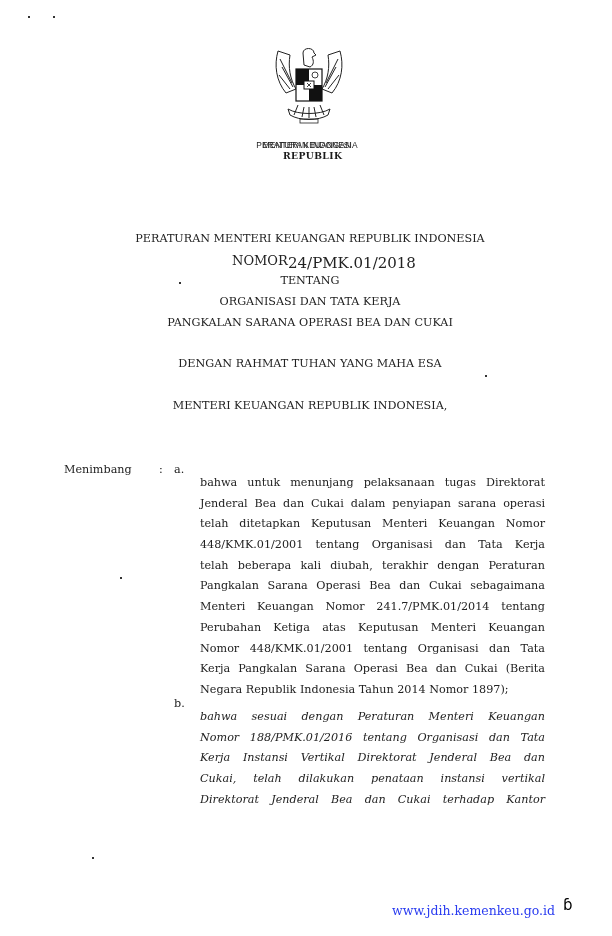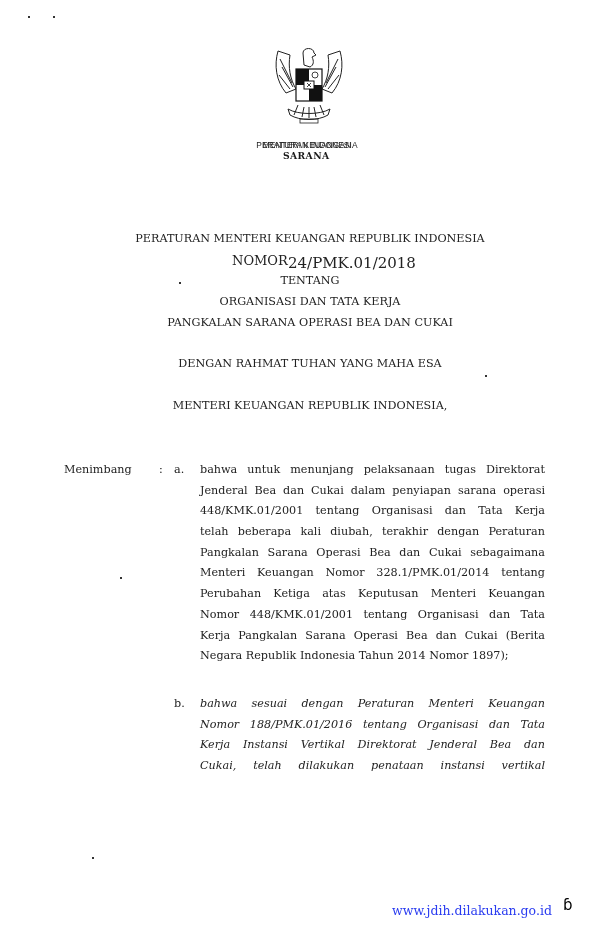--- a/index.html
+++ b/index.html
@@ -3,21 +3,21 @@
 <meta charset="utf-8">
 <style>
   html, body { margin:0; padding:0; background:#fff; }
   body { width:612px; height:936px; position:relative; overflow:hidden; font-family:"DejaVu Serif", serif; color:#1a1a1a; }
   .abs { position:absolute; }
   .emblem { left:270px; top:43px; width:78px; height:82px; }
   .hdr-sans { font-family:"Liberation Sans", sans-serif; font-size:8.4px; letter-spacing:0.1px; color:#222; text-align:center; width:200px; left:207px; line-height:10px; }
   .salinan { font-family:"DejaVu Serif", serif; font-weight:bold; font-size:9.2px; left:283px; top:150px; letter-spacing:0.4px; }
   .title { left:0; width:620px; text-align:center; font-size:11.2px; line-height:14px; color:#222; }
   .body-text { font-size:11.2px; color:#222; line-height:20.7px; }
-  .para { left:200px; width:345px; text-align:justify; text-align-last:left; }
+  .para { left:200px; width:345px; text-align:justify; text-align-last:left;margin-top:13px; }
   .para span.line { display:block; text-align:justify; text-align-last:justify; height:20.7px; white-space:nowrap; }
   .para span.line.last { text-align-last:left; }
   .label { left:64px; }
   .colon { left:159px; }
   .marker-a { left:174px; }
   .marker-b { left:174px; }
   .footer-link { left:392px; top:903px; font-size:12.5px; color:#2a3cf0; text-decoration:none; }
   .sig { left:563px; top:896px; font-size:15px; font-family:"DejaVu Sans", sans-serif; color:#000; }
   .dot { position:absolute; background:#333; width:2px; height:2px; }
 </style>
@@ -46,58 +46,60 @@
     <rect x="34" y="38" width="10" height="8" fill="#fff" stroke="#111" stroke-width="1"></rect>
     <path d="M37 40 L41 44 M41 40 L37 44" stroke="#111" stroke-width="0.8"></path>
     <circle cx="45" cy="32" r="3" fill="none" stroke="#111" stroke-width="0.8"></circle>
     <path d="M30 48 L36 54 M36 48 L30 54" stroke="#fff" stroke-width="0.8"></path>
   </g>
   <rect x="30" y="76" width="18" height="4" fill="none" stroke="#222" stroke-width="0.8"></rect>
 </svg>
 
 <div class="abs hdr-sans" style="top:140px;">MENTERI KEUANGAN</div>
 <div class="abs hdr-sans" style="top:140px;">PERATURAN INDONESIA</div>
-<div class="abs salinan">SARANA</div>
+<div class="abs salinan">REPUBLIK</div>
 
 <div class="abs title" style="top:232px;">PERATURAN MENTERI KEUANGAN REPUBLIK INDONESIA</div>
 <div class="abs" style="top:253px; left:232px; font-size:13px; color:#222;">NOMOR</div>
 <div class="abs" style="top:254px; left:288px; font-size:15px; color:#222;">24/PMK.01/2018</div>
 <div class="abs title" style="top:274px;">TENTANG</div>
 <div class="abs title" style="top:295px;">ORGANISASI DAN TATA KERJA</div>
 <div class="abs title" style="top:316px;">PANGKALAN SARANA OPERASI BEA DAN CUKAI</div>
 
 <div class="abs title" style="top:357px;">DENGAN RAHMAT TUHAN YANG MAHA ESA</div>
 <div class="abs title" style="top:399px;">MENTERI KEUANGAN REPUBLIK INDONESIA,</div>
 
 <div class="abs body-text label" style="top:460px;">Menimbang</div>
 <div class="abs body-text colon" style="top:460px;">:</div>
 
 <div class="abs body-text marker-a" style="top:460px;">a.</div>
 <div class="abs body-text para" style="top:460px;">
   <span class="line">bahwa untuk menunjang pelaksanaan tugas Direktorat</span>
   <span class="line">Jenderal Bea dan Cukai dalam penyiapan sarana operasi</span>
+  <span class="line">telah ditetapkan Keputusan Menteri Keuangan Nomor</span>
   <span class="line">448/KMK.01/2001 tentang Organisasi dan Tata Kerja</span>
   <span class="line">telah beberapa kali diubah, terakhir dengan Peraturan</span>
   <span class="line">Pangkalan Sarana Operasi Bea dan Cukai sebagaimana</span>
-  <span class="line">Menteri Keuangan Nomor 328.1/PMK.01/2014 tentang</span>
+  <span class="line">Menteri Keuangan Nomor 241.7/PMK.01/2014 tentang</span>
   <span class="line">Perubahan Ketiga atas Keputusan Menteri Keuangan</span>
   <span class="line">Nomor 448/KMK.01/2001 tentang Organisasi dan Tata</span>
   <span class="line">Kerja Pangkalan Sarana Operasi Bea dan Cukai (Berita</span>
   <span class="line last">Negara Republik Indonesia Tahun 2014 Nomor 1897);</span>
 </div>
 
 <div class="abs body-text marker-b" style="top:694px;">b.</div>
 <div class="abs body-text para" style="top:694px;font-style:italic;">
   <span class="line">bahwa sesuai dengan Peraturan Menteri Keuangan</span>
   <span class="line">Nomor 188/PMK.01/2016 tentang Organisasi dan Tata</span>
   <span class="line">Kerja Instansi Vertikal Direktorat Jenderal Bea dan</span>
   <span class="line">Cukai, telah dilakukan penataan instansi vertikal</span>
+  <span class="line">Direktorat Jenderal Bea dan Cukai terhadap Kantor</span>
 </div>
 
-<a class="abs footer-link" href="#">www.jdih.dilakukan.go.id</a>
+<a class="abs footer-link" href="#">www.jdih.kemenkeu.go.id</a>
 <div class="abs sig">ɓ</div>
 
 <div class="dot" style="left:28px; top:16px;"></div>
 <div class="dot" style="left:53px; top:16px;"></div>
 <div class="dot" style="left:120px; top:577px;"></div>
 <div class="dot" style="left:92px; top:857px;"></div>
 <div class="dot" style="left:485px; top:375px;"></div>
 <div class="dot" style="left:179px; top:282px;"></div>
 
 </body></html>

